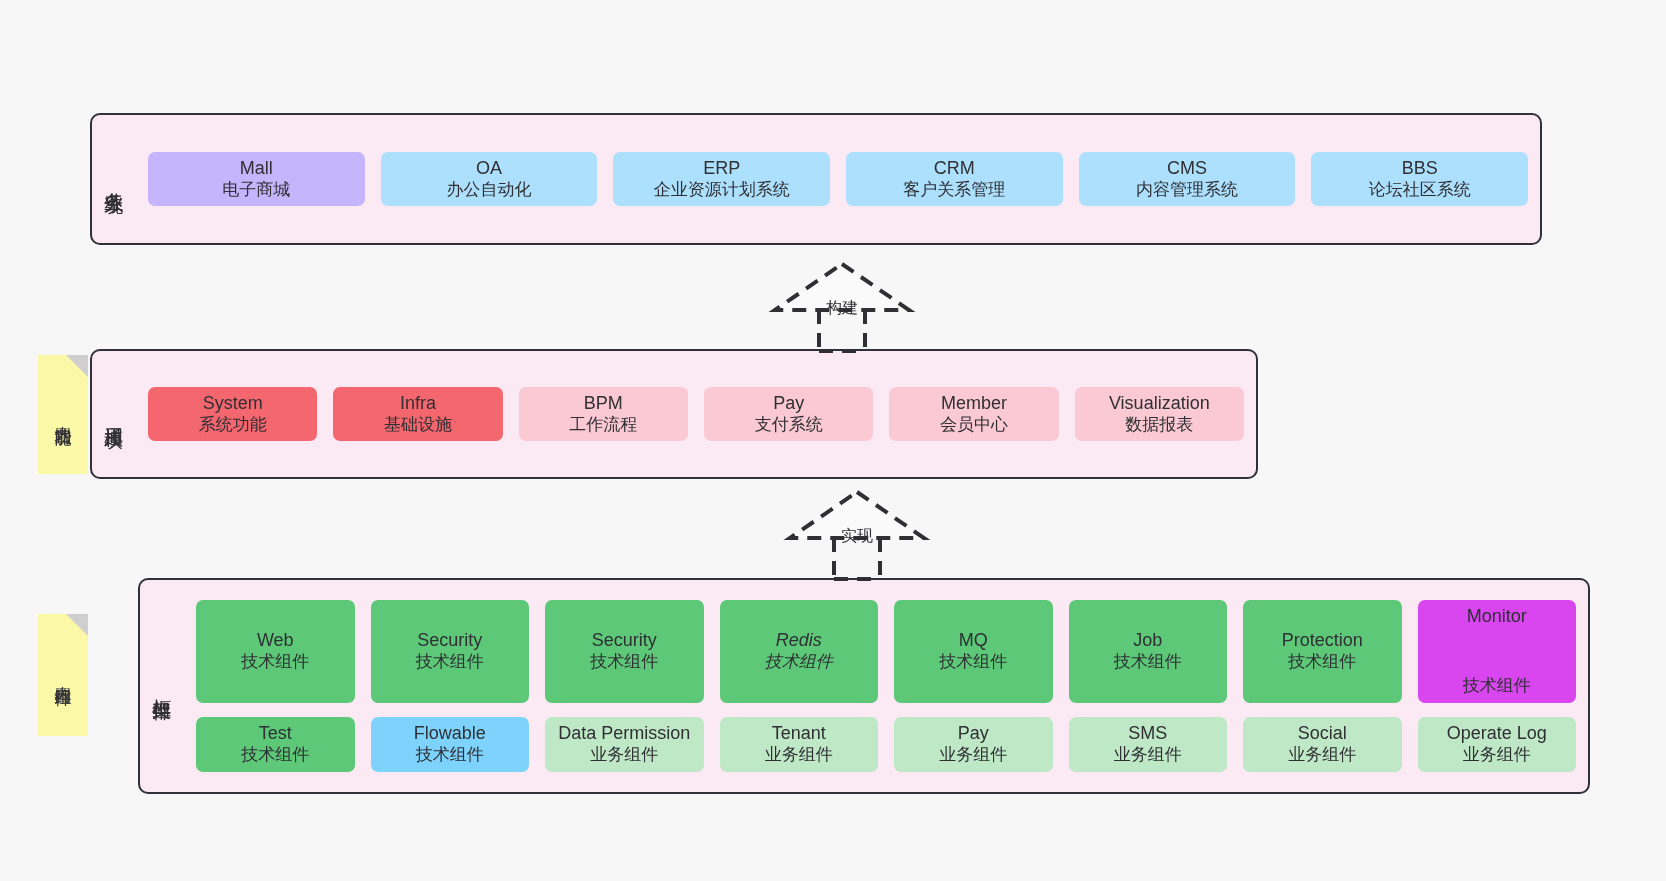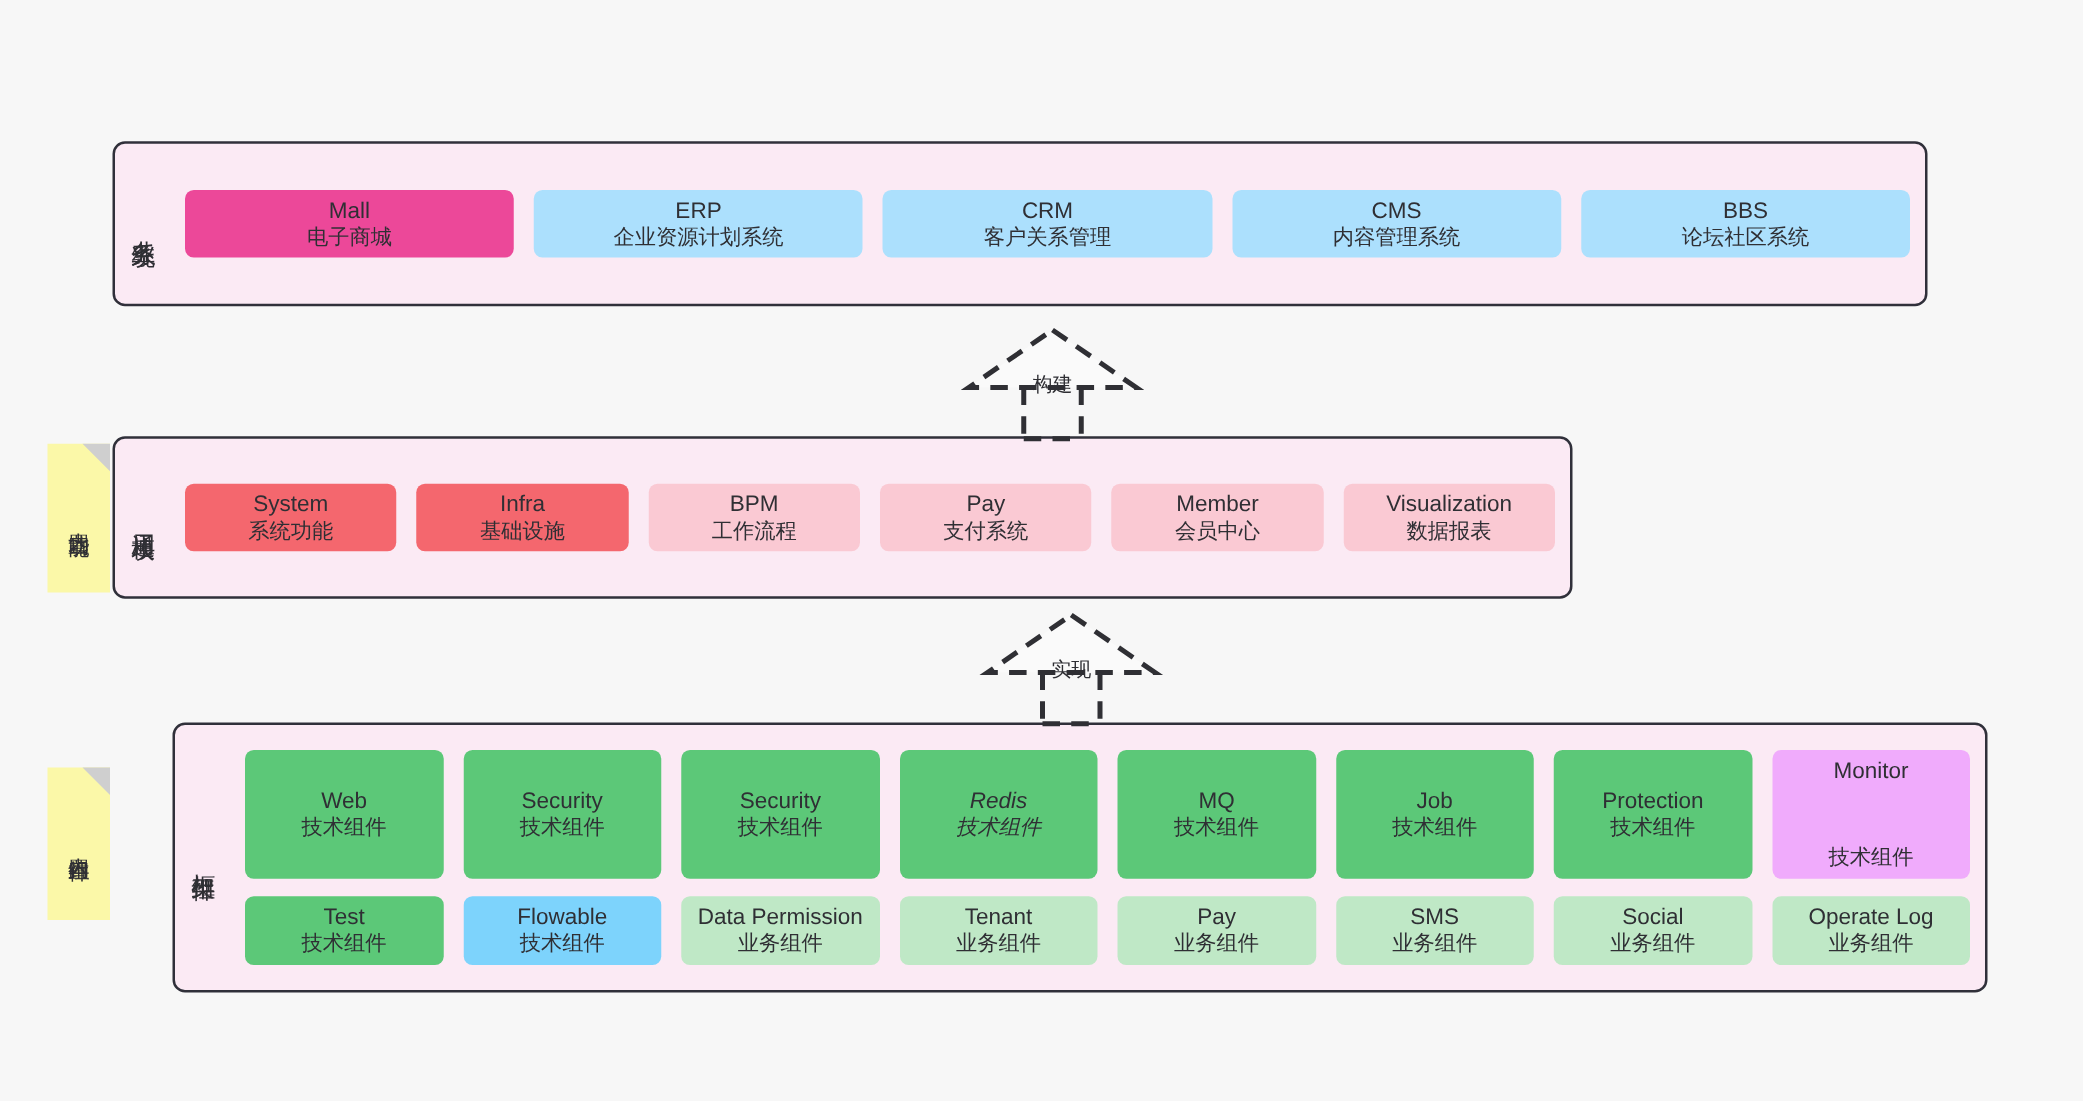--- a/index.html
+++ b/index.html
@@ -123,23 +123,27 @@
   #arrow-build     { left: 757px; top: 258px; }
   #arrow-implement { left: 772px; top: 486px; }
 </style>
 </head>
 <body>
 
 <div class="layer" id="layer-business">
   <div class="layer-title">业务系统</div>
   <div class="layer-body">
     <div class="row" id="row-business-0">
-        <div class="card" style="background: #ec4899; text-align: right;">
+        <div class="card" style="background: #c4b5fd; text-align: right;">
           <div class="t1">Mall</div>
           <div class="t2">电子商城</div>
+        </div>
+        <div class="card" style="background: rgb(172, 224, 253);">
+          <div class="t1">OA</div>
+          <div class="t2">办公自动化</div>
         </div>
         <div class="card" style="background: rgb(172, 224, 253);">
           <div class="t1">ERP</div>
           <div class="t2">企业资源计划系统</div>
         </div>
         <div class="card" style="background: rgb(172, 224, 253);">
           <div class="t1">CRM</div>
           <div class="t2">客户关系管理</div>
         </div>
         <div class="card" style="background: rgb(172, 224, 253);">
@@ -233,21 +237,21 @@
           <div class="t2">技术组件</div>
         </div>
         <div class="card" style="background: rgb(92, 200, 120);">
           <div class="t1">Job</div>
           <div class="t2">技术组件</div>
         </div>
         <div class="card" style="background: rgb(92, 200, 120);">
           <div class="t1">Protection</div>
           <div class="t2">技术组件</div>
         </div>
-        <div class="card" style="background: #f0abfc; gap: 48px;">
+        <div class="card" style="background: #d946ef; gap: 48px;">
           <div class="t1">Monitor</div>
           <div class="t2">技术组件</div>
         </div>
       </div>
     <div class="row" id="row-framework-1">
         <div class="card" style="background: rgb(92, 200, 120);">
           <div class="t1">Test</div>
           <div class="t2">技术组件</div>
         </div>
         <div class="card" style="background: #7dd3fc;">

